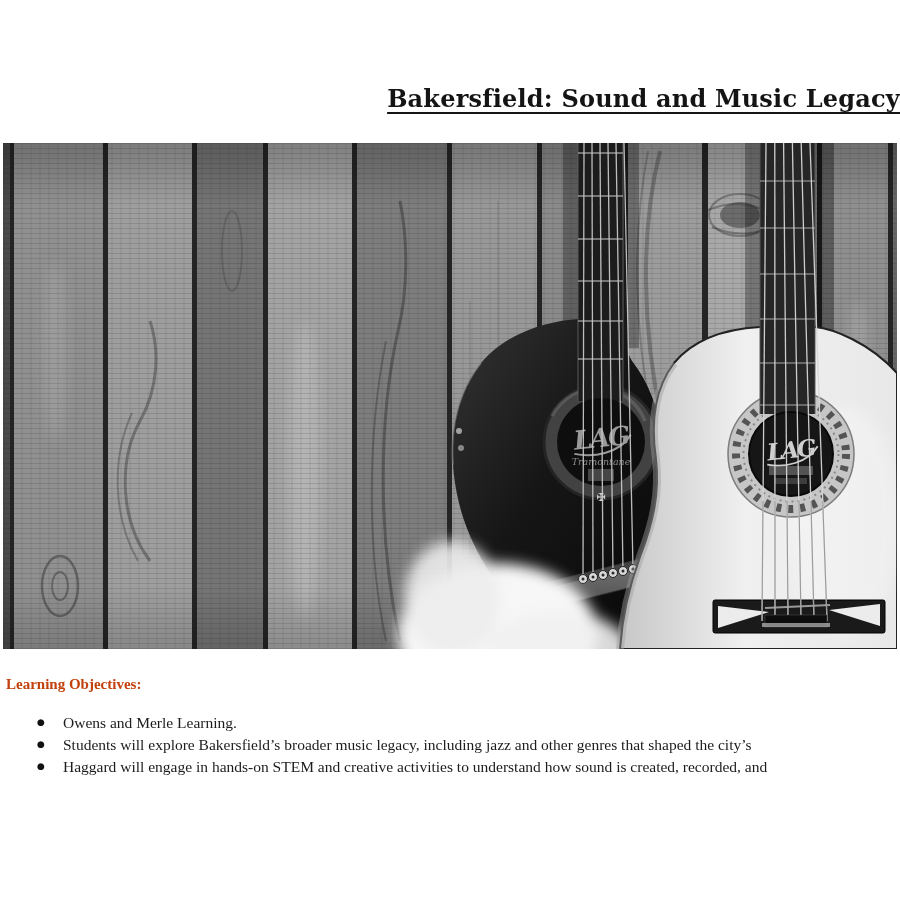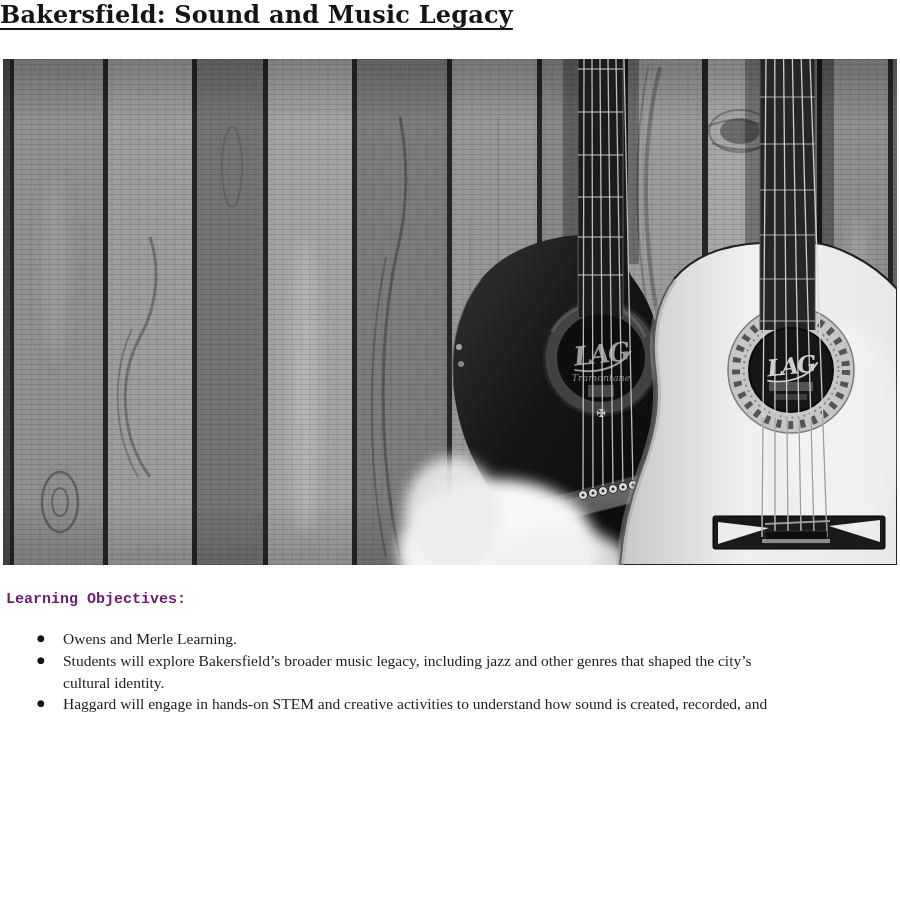--- a/index.html
+++ b/index.html
@@ -1,31 +1,31 @@
 <!DOCTYPE html>
 <html><head>
 <meta charset="utf-8">
 <style>
   html,body{margin:0;padding:0}
   body{
     width:900px;height:900px;overflow:hidden;background:#ffffff;
     font-family:"Liberation Serif",serif;color:#1b1b1b;
   }
-  .title-row{text-align:left;}
+  .title-row{text-align:right;margin-top:84px;}
   .doc-title{
     font-family:"DejaVu Serif",serif;font-weight:bold;font-size:24px;
     color:#141414;text-decoration:underline;
     text-decoration-thickness:2px;text-underline-offset:5px;
     letter-spacing:.2px;
   }
   .photo{margin:30px 0 0 3px;width:894px;height:506px;line-height:0;}
   .photo svg{display:block;}
   .objectives-heading{
-    margin:26px 0 0 6px;font-family:Liberation Mono, monospace;
-    font-size:15px;font-weight:bold;color:#701a75;line-height:18px;
+    margin:26px 0 0 6px;font-family:Liberation Serif, serif;
+    font-size:15px;font-weight:bold;color:#c2410c;line-height:18px;
   }
   .obj-list{margin-top:19px;font-size:15.5px;line-height:21.8px;color:#1c1c1c;}
   .obj-item{display:flex;}
   .bullet{
     flex:none;width:26px;margin-left:37px;font-size:9px;
     line-height:21.8px;color:#111;
     font-family:"DejaVu Sans",sans-serif;
   }
   .obj-lines{flex:1;}
 </style>
@@ -271,21 +271,20 @@
   <div class="obj-item">
     <span class="bullet">●</span>
     <div class="obj-lines">
       <div>Owens and Merle Learning.</div>
     </div>
   </div>
   <div class="obj-item">
     <span class="bullet">●</span>
     <div class="obj-lines">
       <div>Students will explore Bakersfield’s broader music legacy, including jazz and other genres that shaped the city’s</div>
-      <div>cultural identity.</div>
     </div>
   </div>
   <div class="obj-item">
     <span class="bullet">●</span>
     <div class="obj-lines">
       <div>Haggard will engage in hands-on STEM and creative activities to understand how sound is created, recorded, and</div>
     </div>
   </div>
 </div>
 

